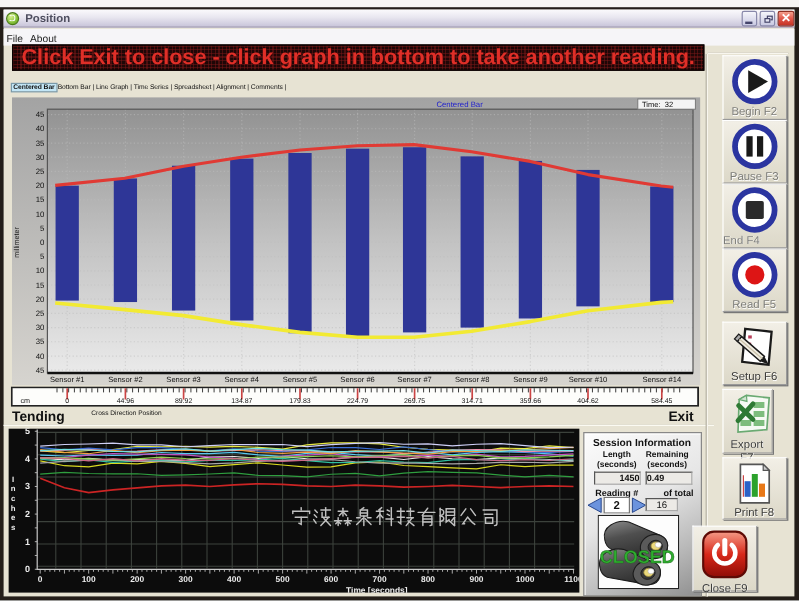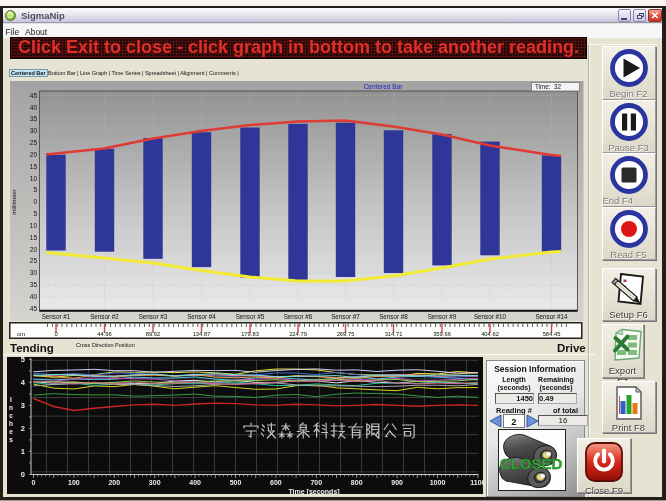--- a/index.html
+++ b/index.html
@@ -8,21 +8,21 @@
 </style></head><body>
 
 <div class="abs" style="left:0;top:5.5px;width:666px;height:495px;background:#241e19"></div>
 <div class="abs" style="left:0;top:499.5px;width:666px;height:1.5px;background:#9a9a98"></div>
 
 <div class="abs" style="left:2.5px;top:7.5px;width:659.5px;height:489.5px;background:#e7e3d3"></div>
 
 <div class="abs" style="left:2.5px;top:7.5px;width:659.5px;height:15.5px;background:linear-gradient(#fbfafc,#e9e7f0 45%,#c9c5da);border-bottom:1px solid #9a96b8"></div>
 <div class="abs" style="left:4.5px;top:9.5px;width:11px;height:11px;border-radius:50%;background:radial-gradient(circle at 35% 30%,#d8f090,#8cc63f 55%,#5a9a1f);border:0.5px solid #4a7a18"></div>
 <div class="abs" style="left:7px;top:11.5px;width:6px;height:6px;border-radius:50%;border:1.2px solid rgba(255,255,255,0.9);border-left-color:transparent"></div>
-<div class="abs" style="left:21px;top:10px;font-size:9.5px;font-weight:bold;color:#4d4d5e">SigmaNip</div>
+<div class="abs" style="left:21px;top:10px;font-size:9.5px;font-weight:bold;color:#4d4d5e">Position</div>
 <div class="abs" style="left:617.5px;top:9px;width:13px;height:13px;border-radius:2px;background:linear-gradient(#f5f5fb,#c9c9e2);border:1px solid #8888aa">
     <div class="abs" style="left:2.5px;top:7.5px;width:6px;height:2px;background:#44446a"></div>
   </div>
 <div class="abs" style="left:633px;top:9px;width:13px;height:13px;border-radius:2px;background:linear-gradient(#f5f5fb,#c9c9e2);border:1px solid #8888aa">
  <div class="abs" style="left:4.5px;top:2.5px;width:5px;height:4.5px;border:1px solid #44446a"></div>
  <div class="abs" style="left:2.5px;top:4.5px;width:5px;height:4.5px;border:1px solid #44446a;background:#e4e4f2"></div>
 </div>
 <div class="abs" style="left:648px;top:9px;width:14px;height:13px;border-radius:2px;background:linear-gradient(#f4a08e,#e2574a 50%,#c43426);border:1px solid #903024;color:#fff;font-size:10px;font-weight:bold;text-align:center;line-height:11.5px">✕</div>
 
 <div class="abs" style="left:2.5px;top:24px;width:659.5px;height:14px;background:#f6f5f8"></div>
@@ -126,21 +126,21 @@
 <text x="433.0" y="14.2" text-anchor="middle" font-size="5.8" fill="#111">359.66</text>
 <path d="M481.0 1.5V11" stroke="#cc4444" stroke-width="1.4"></path>
 <text x="481.0" y="14.2" text-anchor="middle" font-size="5.8" fill="#111">404.62</text>
 <path d="M542.5 1.5V11" stroke="#cc4444" stroke-width="1.4"></path>
 <text x="542.5" y="14.2" text-anchor="middle" font-size="5.8" fill="#111">584.45</text>
 <text x="8.0" y="14.2" font-size="6" fill="#111">cm</text>
 </svg>
 
 <div class="abs" style="left:10px;top:342px;font-size:11.5px;font-weight:bold;color:#111">Tending</div>
 <div class="abs" style="left:76px;top:342px;font-size:5.5px;color:#111">Cross Direction Position</div>
-<div class="abs" style="left:557px;top:342px;font-size:11.5px;font-weight:bold;color:#111">Drive</div>
+<div class="abs" style="left:557px;top:342px;font-size:11.5px;font-weight:bold;color:#111">Exit</div>
 <div class="abs" style="left:3px;top:353.5px;width:592px;height:1px;background:#b9b5a5;border-bottom:1px solid #fbfaf2"></div>
 
 <svg class="abs" style="left:7.0px;top:356.5px" width="476.0" height="137.0" viewBox="0 0 476.0 137.0">
 <rect x="0" y="0" width="476.0" height="137.0" fill="#0c0c0c"></rect>
 <path d="M24.0 3.3H471.5 M24.0 21.9H471.5 M24.0 40.5H471.5 M24.0 59.1H471.5 M24.0 77.7H471.5 M24.0 96.3H471.5 M24.0 114.9H471.5 M39.5 3.3V116.7 M60.5 3.3V116.7 M81.5 3.3V116.7 M102.5 3.3V116.7 M123.5 3.3V116.7 M144.5 3.3V116.7 M165.5 3.3V116.7 M186.5 3.3V116.7 M207.5 3.3V116.7 M228.5 3.3V116.7 M249.5 3.3V116.7 M270.5 3.3V116.7 M291.5 3.3V116.7 M312.5 3.3V116.7 M333.5 3.3V116.7 M354.5 3.3V116.7 M375.5 3.3V116.7 M396.5 3.3V116.7 M417.5 3.3V116.7 M438.5 3.3V116.7 M459.5 3.3V116.7" stroke="#3c423c" stroke-width="0.9" fill="none"></path>
 <path d="M24.0 1.0V117.5H471.5" stroke="#c8c8c8" stroke-width="1" fill="none"></path>
 <path d="M22.0 117.4H24.0 M22.0 105.9H24.0 M22.0 94.4H24.0 M22.0 82.9H24.0 M22.0 71.4H24.0 M22.0 59.9H24.0 M22.0 48.4H24.0 M22.0 36.9H24.0 M22.0 25.4H24.0 M22.0 13.9H24.0 M22.0 2.4H24.0 M26.5 117.5V121.0 M30.5 117.5V119.5 M34.6 117.5V119.5 M38.6 117.5V119.5 M42.7 117.5V119.5 M46.7 117.5V121.0 M50.7 117.5V119.5 M54.8 117.5V119.5 M58.8 117.5V119.5 M62.9 117.5V119.5 M66.9 117.5V121.0 M70.9 117.5V119.5 M75.0 117.5V119.5 M79.0 117.5V119.5 M83.1 117.5V119.5 M87.1 117.5V121.0 M91.1 117.5V119.5 M95.2 117.5V119.5 M99.2 117.5V119.5 M103.3 117.5V119.5 M107.3 117.5V121.0 M111.3 117.5V119.5 M115.4 117.5V119.5 M119.4 117.5V119.5 M123.5 117.5V119.5 M127.5 117.5V121.0 M131.5 117.5V119.5 M135.6 117.5V119.5 M139.6 117.5V119.5 M143.7 117.5V119.5 M147.7 117.5V121.0 M151.7 117.5V119.5 M155.8 117.5V119.5 M159.8 117.5V119.5 M163.9 117.5V119.5 M167.9 117.5V121.0 M171.9 117.5V119.5 M176.0 117.5V119.5 M180.0 117.5V119.5 M184.1 117.5V119.5 M188.1 117.5V121.0 M192.1 117.5V119.5 M196.2 117.5V119.5 M200.2 117.5V119.5 M204.3 117.5V119.5 M208.3 117.5V121.0 M212.3 117.5V119.5 M216.4 117.5V119.5 M220.4 117.5V119.5 M224.5 117.5V119.5 M228.5 117.5V121.0 M232.5 117.5V119.5 M236.6 117.5V119.5 M240.6 117.5V119.5 M244.7 117.5V119.5 M248.7 117.5V121.0 M252.7 117.5V119.5 M256.8 117.5V119.5 M260.8 117.5V119.5 M264.9 117.5V119.5 M268.9 117.5V121.0 M272.9 117.5V119.5 M277.0 117.5V119.5 M281.0 117.5V119.5 M285.1 117.5V119.5 M289.1 117.5V121.0 M293.1 117.5V119.5 M297.2 117.5V119.5 M301.2 117.5V119.5 M305.3 117.5V119.5 M309.3 117.5V121.0 M313.3 117.5V119.5 M317.4 117.5V119.5 M321.4 117.5V119.5 M325.5 117.5V119.5 M329.5 117.5V121.0 M333.5 117.5V119.5 M337.6 117.5V119.5 M341.6 117.5V119.5 M345.7 117.5V119.5 M349.7 117.5V121.0 M353.7 117.5V119.5 M357.8 117.5V119.5 M361.8 117.5V119.5 M365.9 117.5V119.5 M369.9 117.5V121.0 M373.9 117.5V119.5 M378.0 117.5V119.5 M382.0 117.5V119.5 M386.1 117.5V119.5 M390.1 117.5V121.0 M394.1 117.5V119.5 M398.2 117.5V119.5 M402.2 117.5V119.5 M406.3 117.5V119.5 M410.3 117.5V121.0 M414.3 117.5V119.5 M418.4 117.5V119.5 M422.4 117.5V119.5 M426.5 117.5V119.5 M430.5 117.5V121.0 M434.5 117.5V119.5 M438.6 117.5V119.5 M442.6 117.5V119.5 M446.7 117.5V119.5 M450.7 117.5V121.0 M454.7 117.5V119.5 M458.8 117.5V119.5 M462.8 117.5V119.5 M466.9 117.5V119.5 M470.9 117.5V121.0" stroke="#c8c8c8" stroke-width="0.7" fill="none"></path>
 <text x="18.0" y="119.9" text-anchor="end" font-size="7.5" font-weight="bold" fill="#eee">0</text>
 <text x="18.0" y="96.9" text-anchor="end" font-size="7.5" font-weight="bold" fill="#eee">1</text>
 <text x="18.0" y="73.9" text-anchor="end" font-size="7.5" font-weight="bold" fill="#eee">2</text>
@@ -285,21 +285,21 @@
 <div class="abs" style="left:495px;top:393px;width:39px;height:10.5px;background:#eceae6;border:1px solid #aaa;border-top-color:#555;border-left-color:#555;text-align:right;font-size:7.5px;font-weight:bold;color:#111;line-height:9.5px">1450</div>
 <div class="abs" style="left:538px;top:393px;width:39px;height:10.5px;background:#eceae6;border:1px solid #aaa;border-top-color:#555;border-left-color:#555;font-size:7.5px;font-weight:bold;color:#111;line-height:9.5px">0.49</div>
 <div class="abs" style="left:492px;top:406px;width:44px;text-align:center;font-size:7.5px;font-weight:bold;color:#111">Reading #</div>
 <div class="abs" style="left:534px;top:406px;width:44px;text-align:right;font-size:7.5px;font-weight:bold;color:#111">of total</div>
 <svg class="abs" style="left:489px;top:414px" width="50" height="14" viewBox="0 0 50 14">
     <path d="M12 1 L1 7 L12 13 Z" fill="#6b93dd" stroke="#24448a" stroke-width="0.8"></path>
     <path d="M38 1 L49 7 L38 13 Z" fill="#6b93dd" stroke="#24448a" stroke-width="0.8"></path>
     <rect x="14.5" y="0.5" width="21" height="13" fill="#fff" stroke="#777"></rect>
     <text x="25" y="10.5" text-anchor="middle" font-size="9.5" font-weight="bold" fill="#111">2</text>
   </svg>
-<div class="abs" style="left:538px;top:415px;width:50px;height:11px;background:#eceae6;border:1px solid #aaa;border-top-color:#555;border-left-color:#555;text-align:center;font-size:8px;font-weight:normal;color:#111;line-height:10px">16</div>
+<div class="abs" style="left:538px;top:415px;width:27px;height:11px;background:#eceae6;border:1px solid #aaa;border-top-color:#555;border-left-color:#555;text-align:center;font-size:8px;font-weight:normal;color:#111;line-height:10px">16</div>
 <svg class="abs" style="left:498px;top:429px" width="68" height="62" viewBox="0 0 68 62">
 <rect x="0.5" y="0.5" width="67" height="61" fill="#fdfdfd" stroke="#222"></rect>
 <defs>
       <linearGradient id="rolg" x1="0" y1="0" x2="0.4" y2="1">
         <stop offset="0" stop-color="#8a8a8a"></stop>
         <stop offset="0.45" stop-color="#4f4f4f"></stop>
         <stop offset="1" stop-color="#303030"></stop>
       </linearGradient>
     </defs>
 <g stroke="#1b1b1b" stroke-width="0.9">

